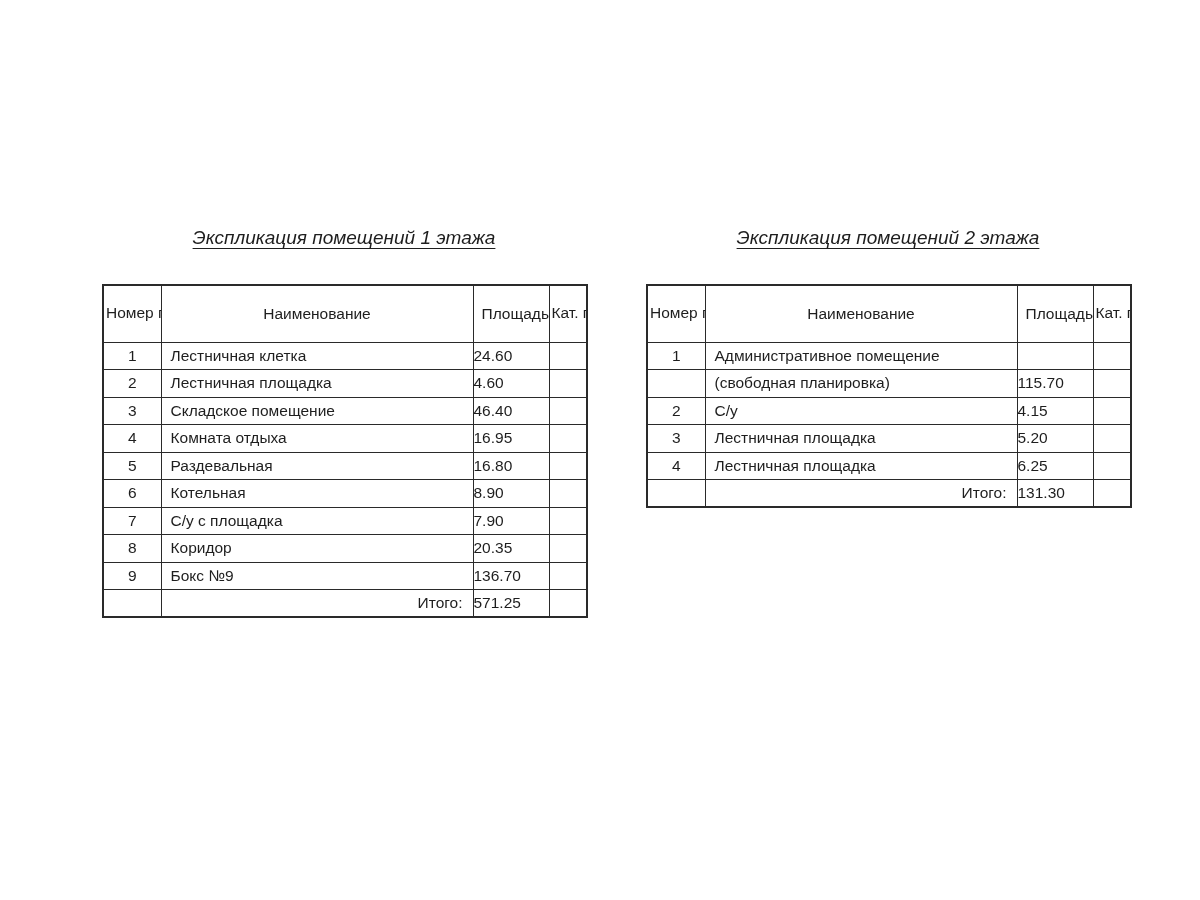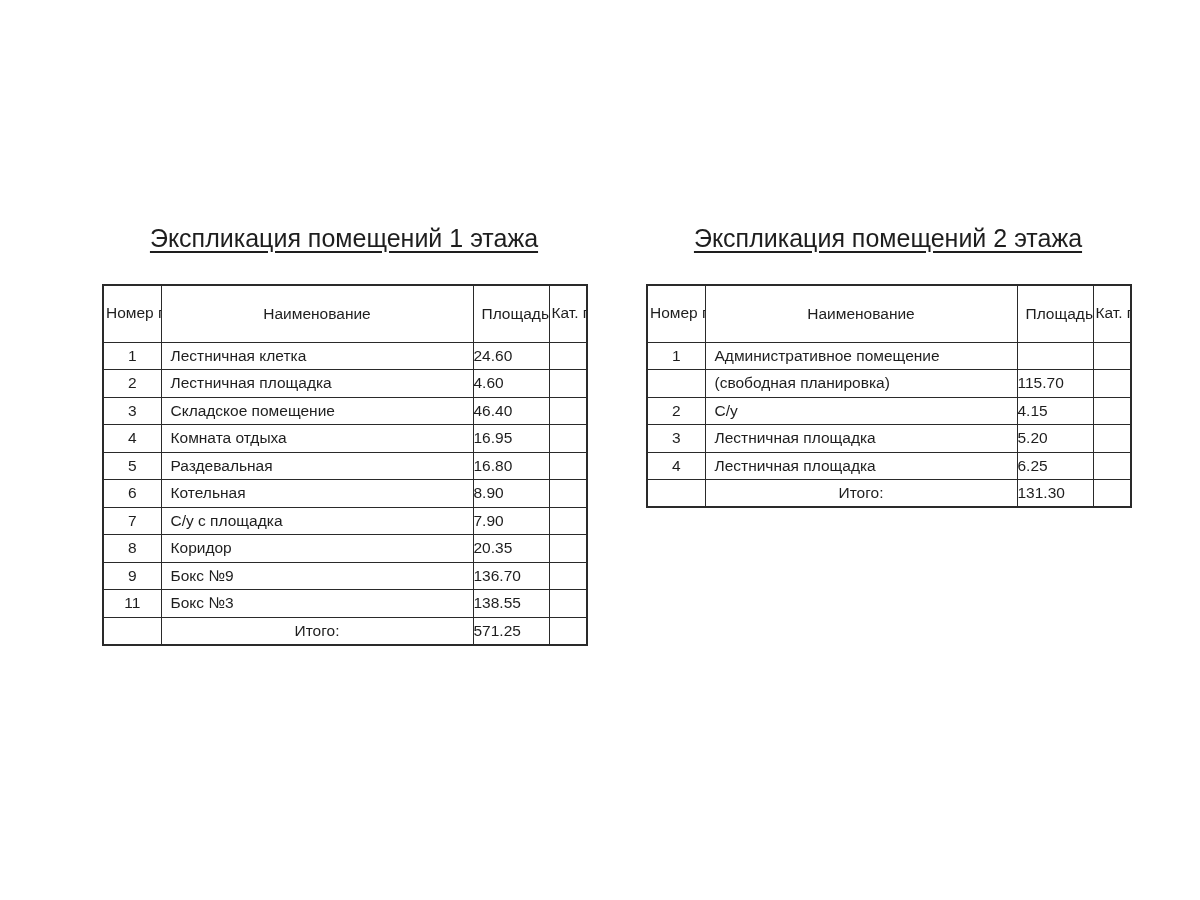--- a/index.html
+++ b/index.html
@@ -9,21 +9,21 @@
   html,body{margin:0;padding:0;}
   body{
     width:1200px;height:900px;background:#ffffff;
     font-family:"Liberation Sans", sans-serif;color:var(--ink);
   }
   .sheet{position:relative;width:1200px;height:900px;background:#ffffff;overflow:hidden;}
   .table-group{position:absolute;width:484px;}
   .group-floor1{left:102px;top:226px;}
   .group-floor2{left:646px;top:226px;}
   .title{
-    margin:0;font-size:25px;font-weight:400;
+    margin:0;font-size:19px;font-weight:400;font-style:italic;
     text-align:center;text-decoration:underline;text-underline-offset:4px;
     line-height:24px;white-space:nowrap;
   }
   table.explication{
     border-collapse:collapse;table-layout:fixed;width:484px;
     margin-top:34px;border:2px solid var(--line);
     font-size:15.5px;color:var(--ink);
   }
   table.explication th,
   table.explication td{
@@ -38,21 +38,21 @@
   thead tr{height:57px;}
   tbody tr,tfoot tr{height:27.5px;}
   th.num{text-align:left;padding:0 1px 0 2px;line-height:1.2;white-space:normal;}
   th.name{text-align:center;padding:0;}
   th.area{text-align:right;padding:8px;}
   th.kat{text-align:left;padding:0 0 0 2px;line-height:1.2;white-space:normal;}
   td.num{text-align:center;padding:0;}
   td.name{text-align:left;padding:0 0 0 9px;}
   td.area{padding:0;margin-left:32px;}
   td.kat{padding:0;}
-  td.total-label{text-align:center;padding:0 10px 0 10px;}
+  td.total-label{text-align:right;padding:0 10px 0 10px;}
 </style>
 </head>
 <body>
 
 <div class="sheet">
 
   <section class="table-group group-floor1">
     <h2 class="title">Экспликация помещений 1 этажа</h2>
     <table class="explication">
       <colgroup>
@@ -117,26 +117,20 @@
             <td class="name">Коридор</td>
             <td class="area">20.35</td>
             <td class="kat"></td>
           </tr>
           <tr>
             <td class="num">9</td>
             <td class="name">Бокс №9</td>
             <td class="area">136.70</td>
             <td class="kat"></td>
           </tr>
-          <tr>
-            <td class="num">11</td>
-            <td class="name">Бокс №3</td>
-            <td class="area">138.55</td>
-            <td class="kat"></td>
-          </tr>
         </tbody>
       <tfoot>
         <tr>
           <td class="num"></td>
           <td class="total-label">Итого:</td>
           <td class="area">571.25</td>
           <td class="kat"></td>
         </tr>
       </tfoot>
     </table>

